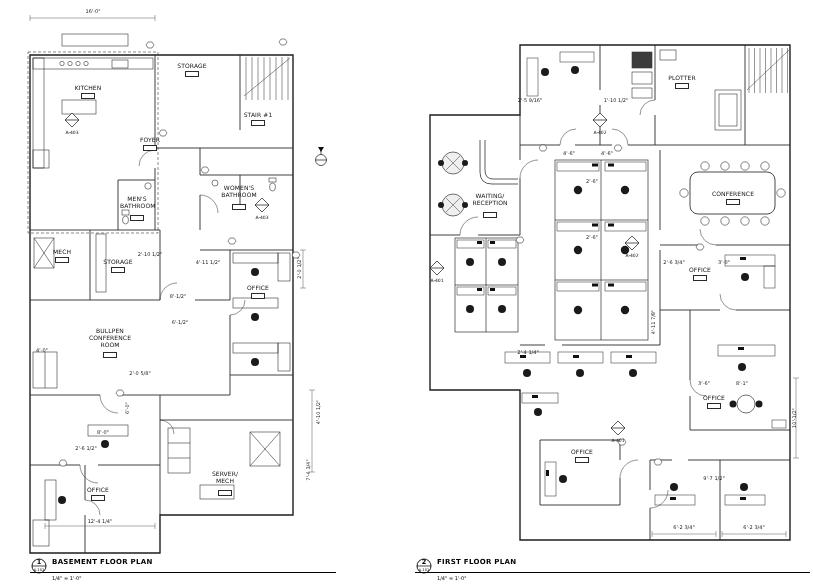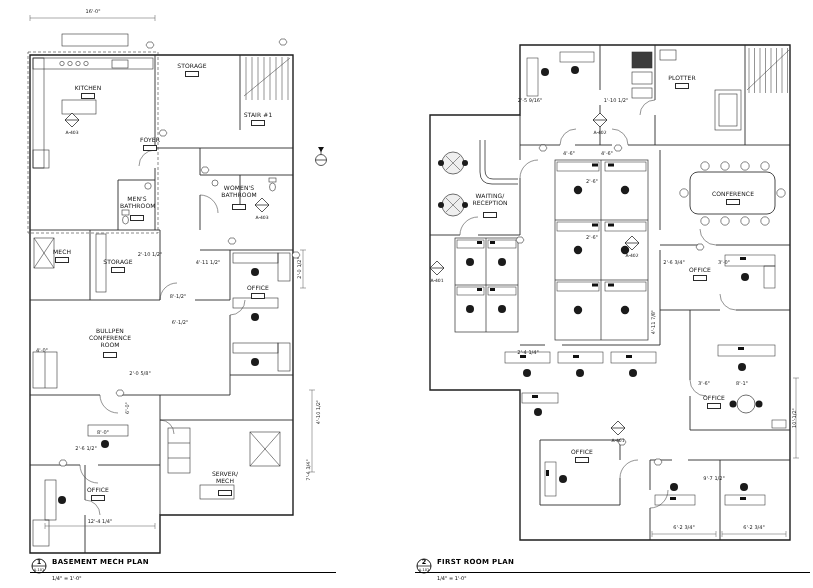--- a/index.html
+++ b/index.html
@@ -417,23 +417,23 @@
 
     <div class="co" style="left:437px;top:280px">A-401</div>
     <div class="co" style="left:600px;top:132px">A-402</div>
     <div class="co" style="left:632px;top:255px">A-402</div>
     <div class="co" style="left:618px;top:440px">A-401</div>
   </div>
 
   <div>
     <div class="cnum" style="left:39px;top:562px">1</div>
     <div class="csheet" style="left:39px;top:569.5px">A-101</div>
-    <div class="title-lbl" style="left:52px;top:558px">BASEMENT MECH PLAN</div>
+    <div class="title-lbl" style="left:52px;top:558px">BASEMENT FLOOR PLAN</div>
     <div class="scale-lbl" style="left:52px;top:575px">1/4" = 1'-0"</div>
   </div>
   <div>
     <div class="cnum" style="left:424px;top:562px">2</div>
     <div class="csheet" style="left:424px;top:569.5px">A-101</div>
-    <div class="title-lbl" style="left:437px;top:558px">FIRST ROOM PLAN</div>
+    <div class="title-lbl" style="left:437px;top:558px">FIRST FLOOR PLAN</div>
     <div class="scale-lbl" style="left:437px;top:575px">1/4" = 1'-0"</div>
   </div>
 
 </div>
 
 </body></html>

